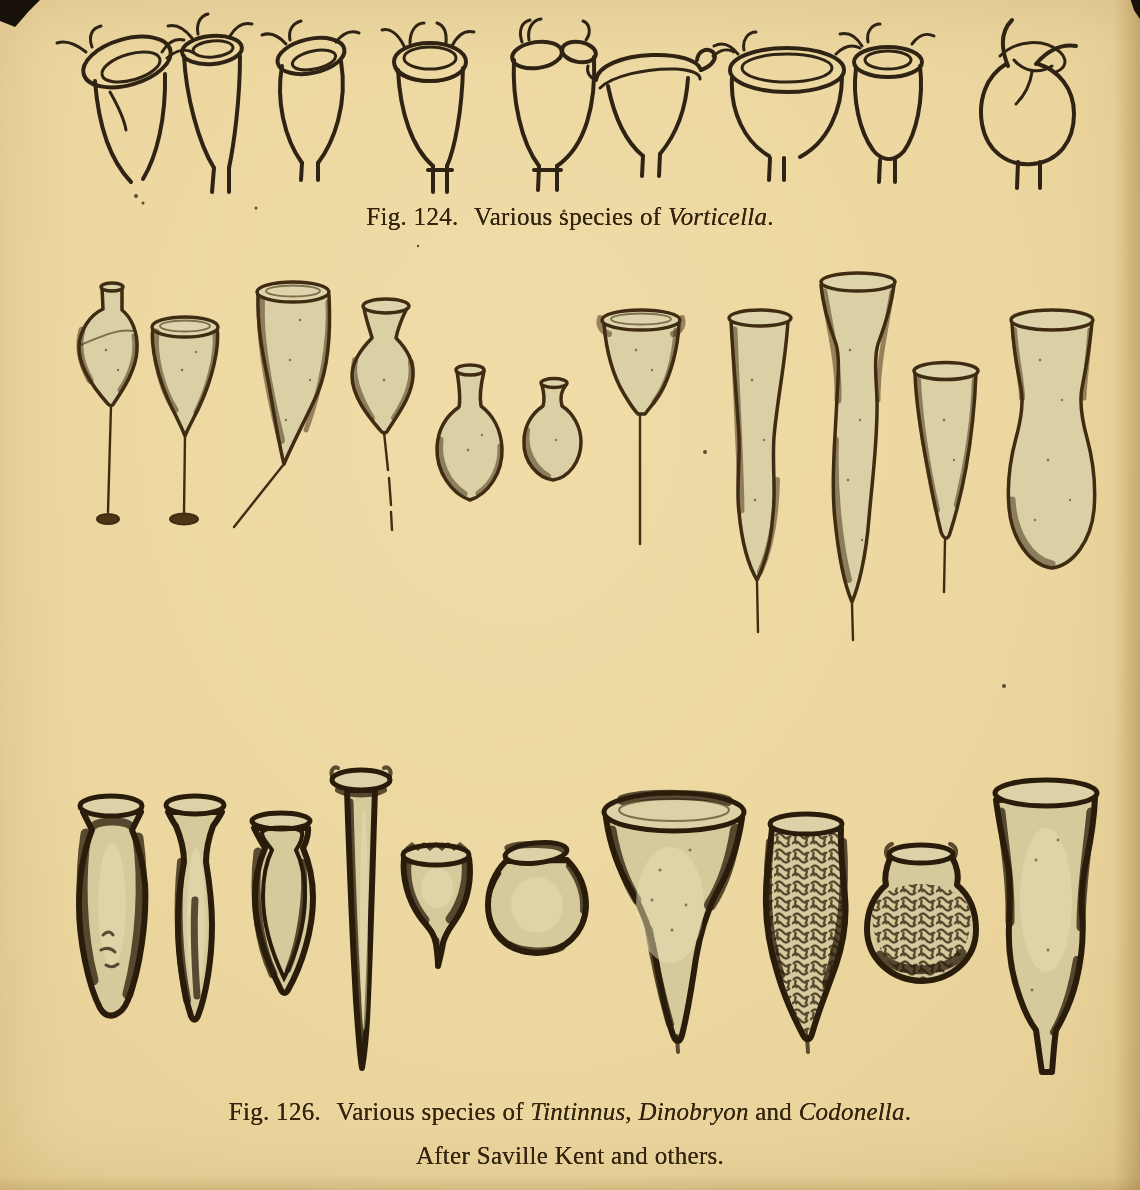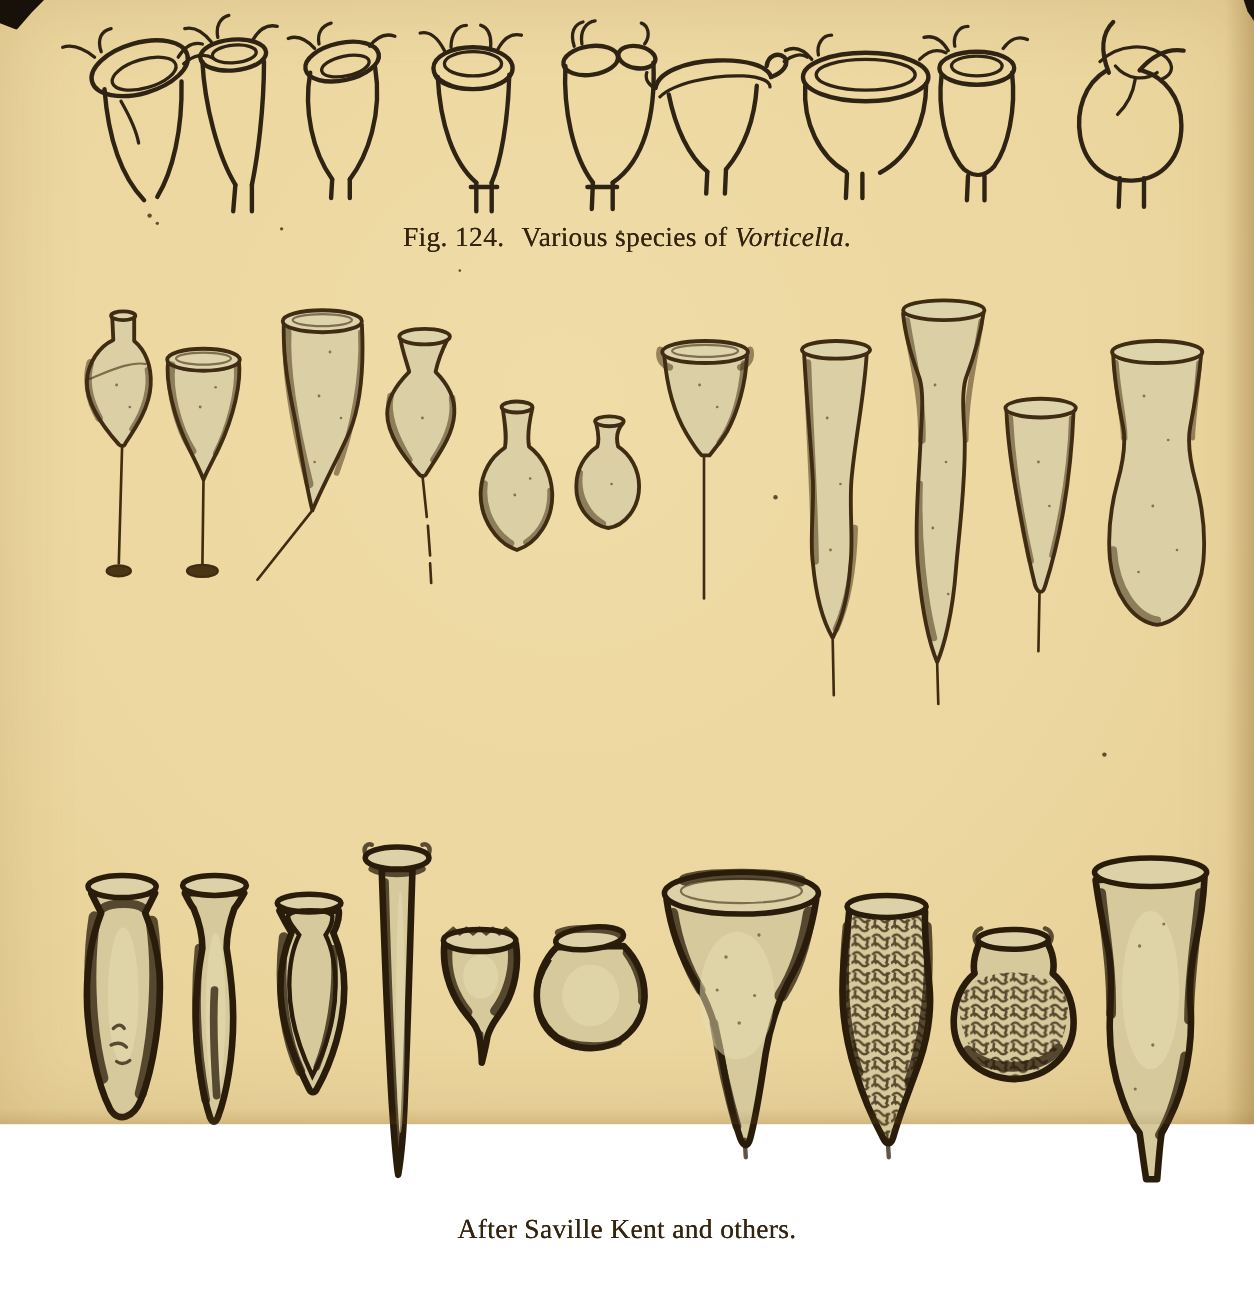--- a/index.html
+++ b/index.html
@@ -1,21 +1,21 @@
 <!DOCTYPE html>
 <html><head>
 <meta charset="utf-8">
 <style>
   html,body{margin:0;padding:0;}
   body{
     width:1140px;height:1190px;overflow:hidden;
     font-family:"Liberation Serif", serif;
   }
   #page{
-    position:relative;width:1140px;height:1022px;
+    position:relative;width:1140px;height:1190px;
     background:
       radial-gradient(ellipse at 45% 35%, #f0dca7 0%, #ecd7a0 55%, #e8d299 82%, #e2ca90 100%);
     box-shadow: inset 0 0 70px rgba(140,100,45,.18);
   }
   #edge-right{
     position:absolute;right:0;top:0;bottom:0;width:26px;
     background:linear-gradient(to right, rgba(135,95,35,0), rgba(135,95,35,.30));
   }
   #edge-bottom{
     position:absolute;left:0;right:0;bottom:0;height:14px;
@@ -357,20 +357,23 @@
       </g>
     </g>
   </svg>
 
   <div class="caption" style="top:203px">
     <span class="figlabel">Fig. 124.</span><span>Various species of </span><i>Vorticella</i><span>.</span>
   </div>
 
 
   <div class="caption" style="top:1098px">
-    <div style="margin-top:6px">After Saville Kent and others.</div>
+    <div>
+      <span class="figlabel">Fig. 126.</span><span>Various species of </span><i>Tintinnus</i><span>, </span><i>Dinobryon</i><span> and </span><i>Codonella</i><span>.</span>
+    </div>
+    <div style="margin-top:16px">After Saville Kent and others.</div>
   </div>
 
   <div id="edge-right"></div>
   <div id="edge-bottom"></div>
   <div id="blob-tl"></div>
   <div id="blob-tr"></div>
 </div>
 
 </body></html>

